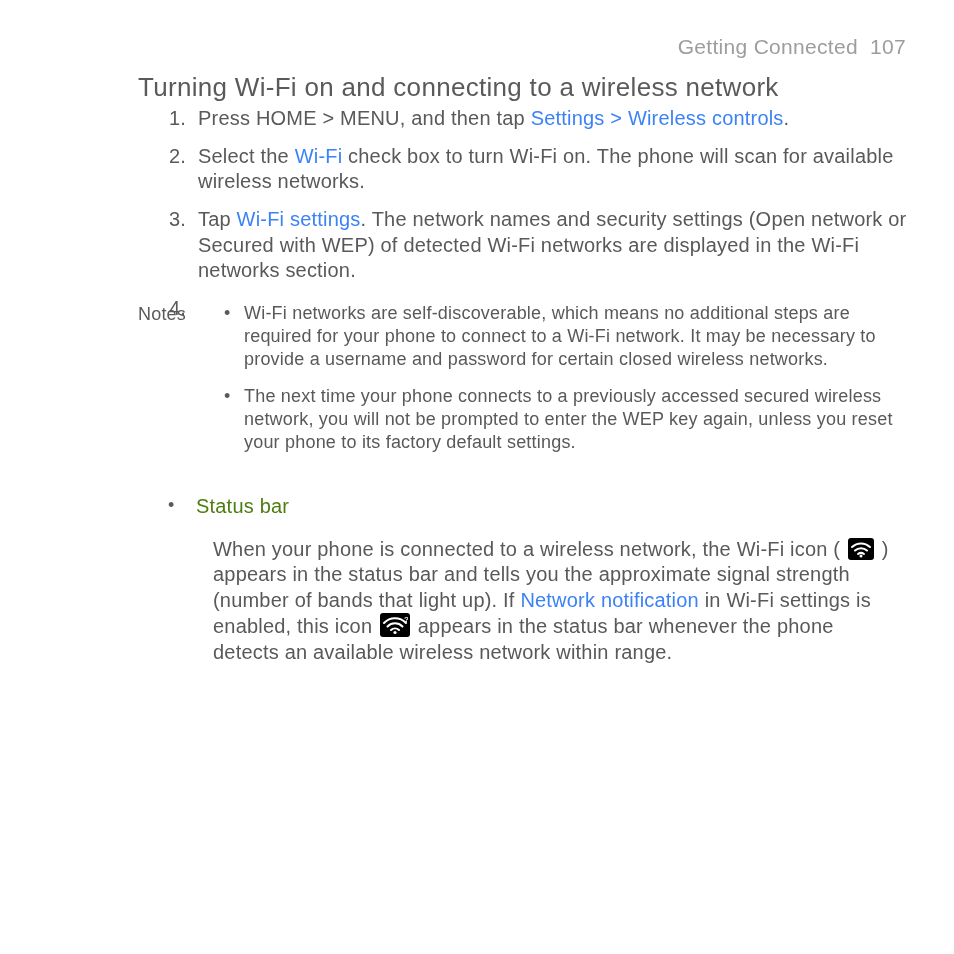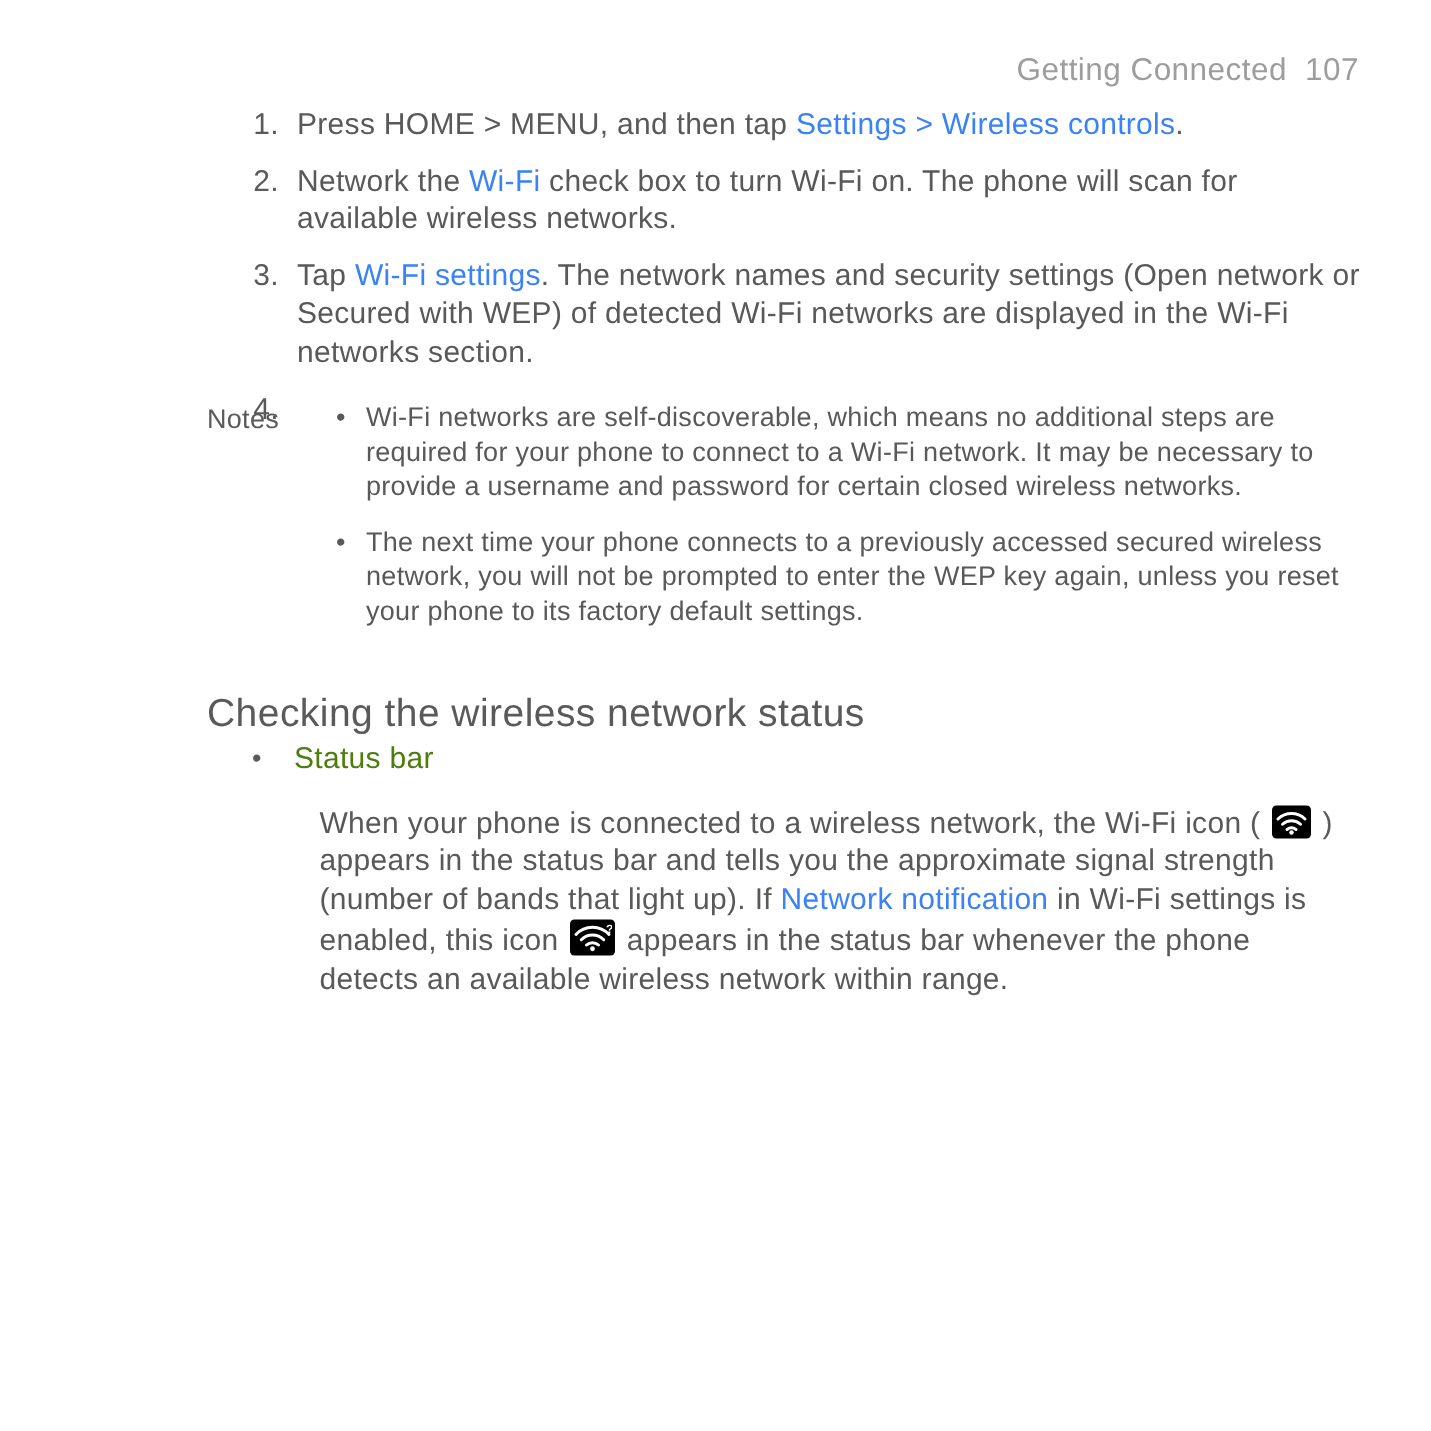--- a/index.html
+++ b/index.html
@@ -147,32 +147,33 @@
 <body>
 <div class="page">
 
 <div class="hdr">
   <span>Getting Connected</span>
   <span class="pg">107</span>
 </div>
 
 <div class="content">
 
+  <h2 class="h2">Turning Wi-Fi on and connecting to a wireless network</h2>
 
   <ol class="ol">
     <li>
       <span class="num">1.</span>
       <span class="step-text">
         <span>Press HOME &gt; MENU, and then tap </span><span class="bold-dk">Settings &gt; Wireless controls</span><span>.</span>
       </span>
     </li>
     <li>
       <span class="num">2.</span>
       <span class="step-text">
-        <span>Network the </span><span class="bold-dk">Wi-Fi</span><span> check box to turn Wi-Fi on. The phone will scan for available wireless networks.</span>
+        <span>Select the </span><span class="bold-dk">Wi-Fi</span><span> check box to turn Wi-Fi on. The phone will scan for available wireless networks.</span>
       </span>
     </li>
     <li>
       <span class="num">3.</span>
       <span class="step-text">
         <span>Tap </span><span class="bold-dk">Wi-Fi settings</span><span>. The network names and security settings (Open network or Secured with WEP) of detected Wi-Fi networks are displayed in the Wi-Fi networks section.</span>
       </span>
     </li>
     <li>
       <span class="num">4.</span>
@@ -180,21 +181,20 @@
   </ol>
 
   <div class="notes-block">
     <div class="notes-label">Notes</div>
     <ul class="notes-list">
       <li><span class="note-text">Wi-Fi networks are self-discoverable, which means no additional steps are required for your phone to connect to a Wi-Fi network. It may be necessary to provide a username and password for certain closed wireless networks.</span></li>
       <li><span class="note-text">The next time your phone connects to a previously accessed secured wireless network, you will not be prompted to enter the WEP key again, unless you reset your phone to its factory default settings.</span></li>
     </ul>
   </div>
 
-  <h2 class="h2">Checking the wireless network status</h2>
 
   <ul class="ul2">
     <li>
       <div class="title">Status bar</div>
       <p class="para">
         <span>When your phone is connected to a wireless network, the Wi-Fi icon ( </span><span class="wifi-icon"><svg viewBox="0 0 22 18">
                 <g fill="none" stroke="#fff" stroke-width="2" stroke-linecap="round">
                   <path d="M2 7 A13 13 0 0 1 20 7"></path>
                   <path d="M5 10.5 A9 9 0 0 1 17 10.5"></path>
                   <path d="M8 14 A5 5 0 0 1 14 14"></path>

